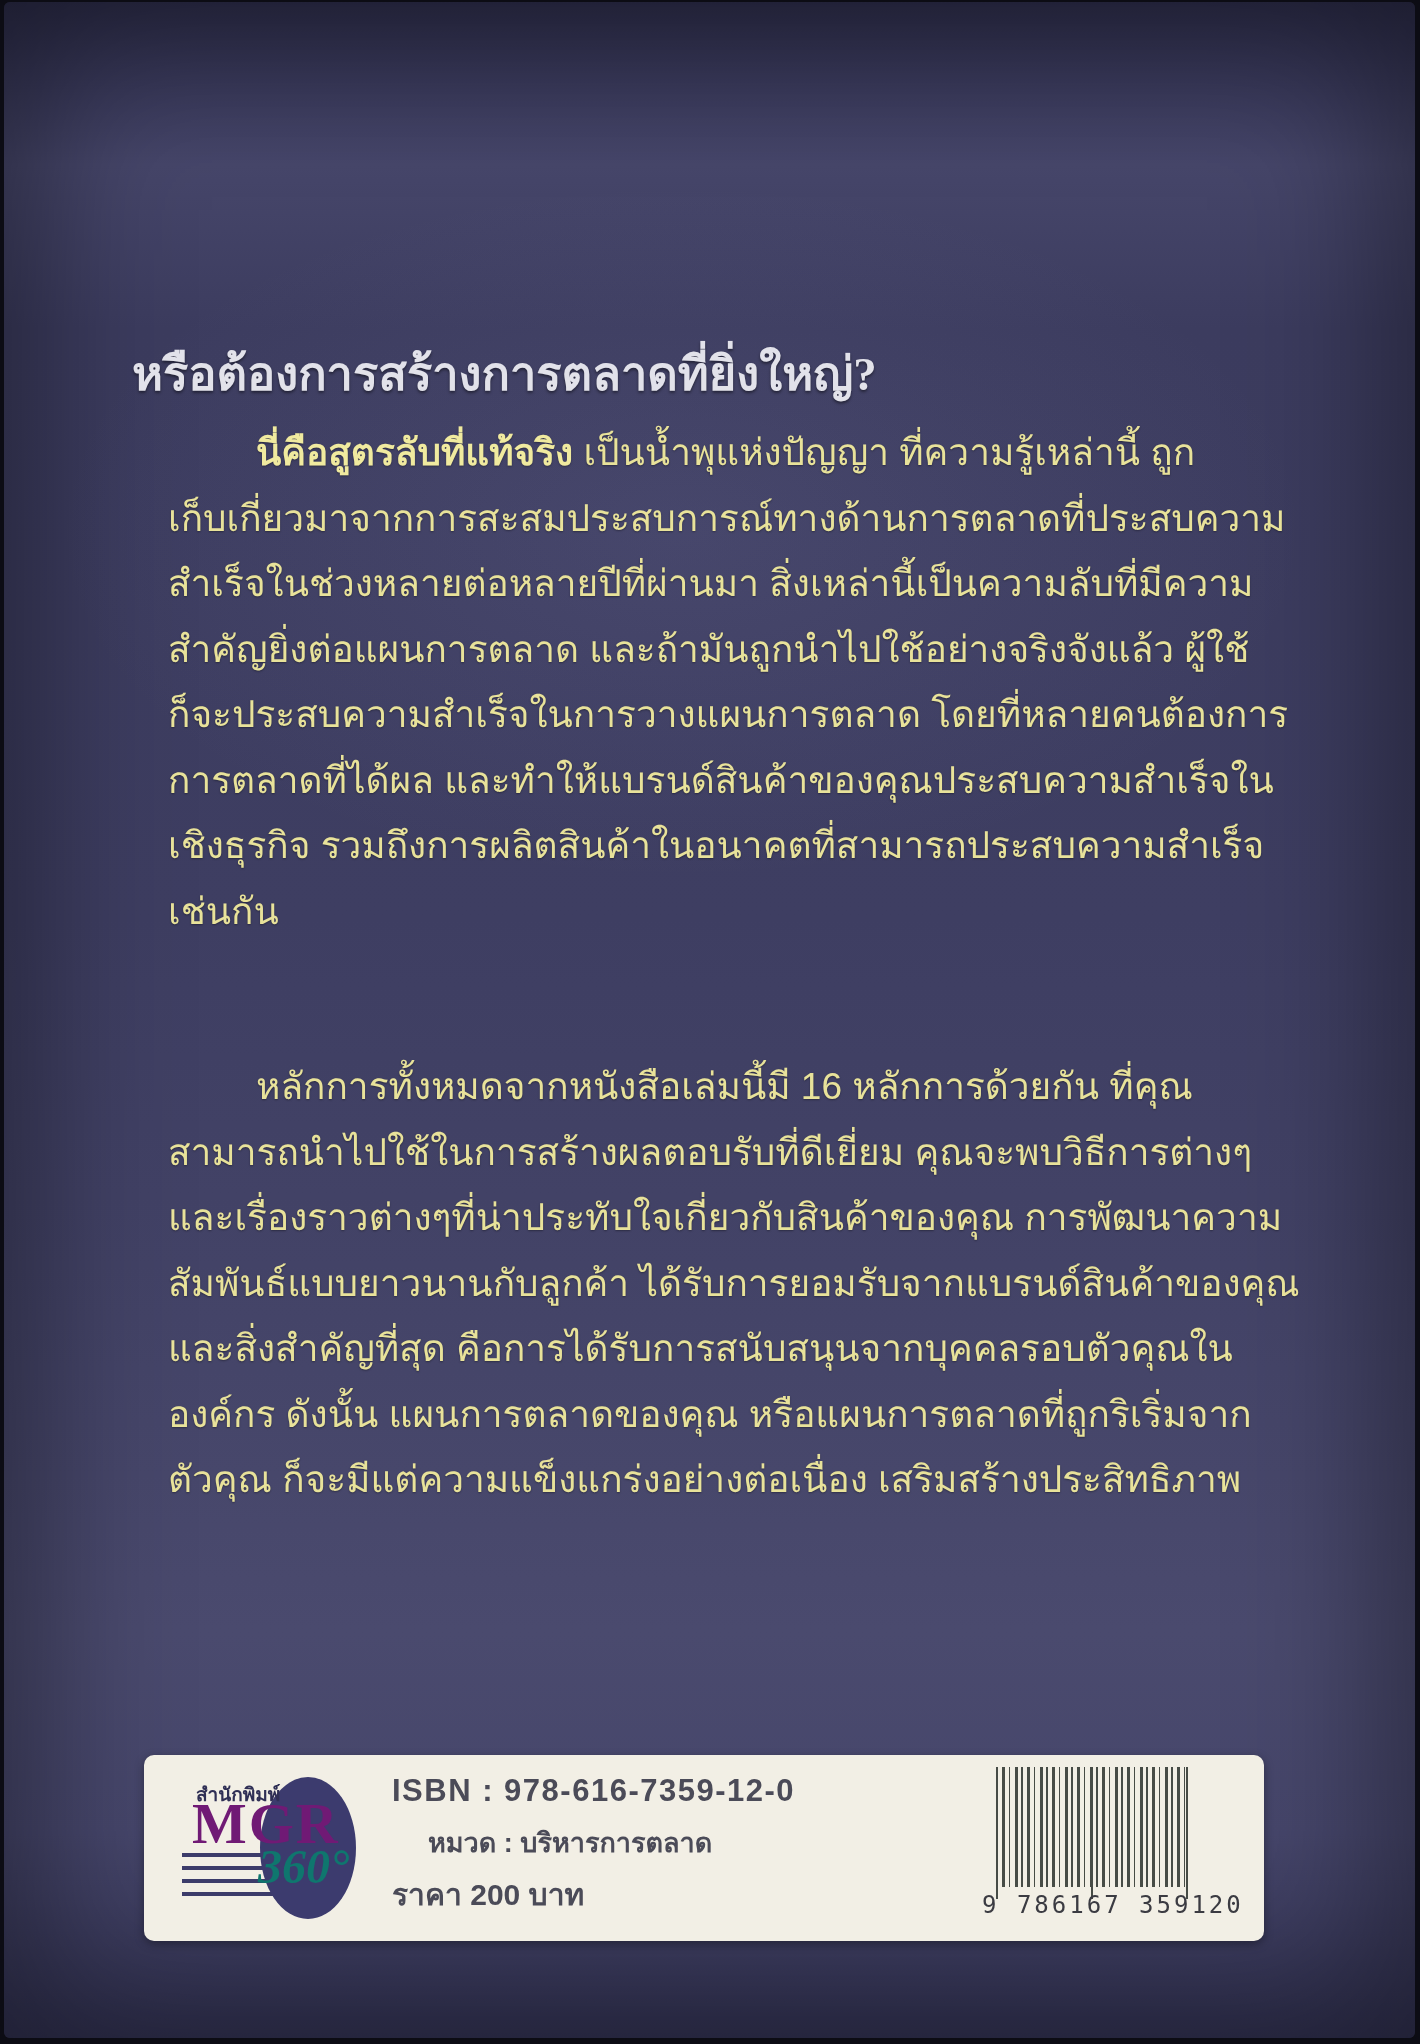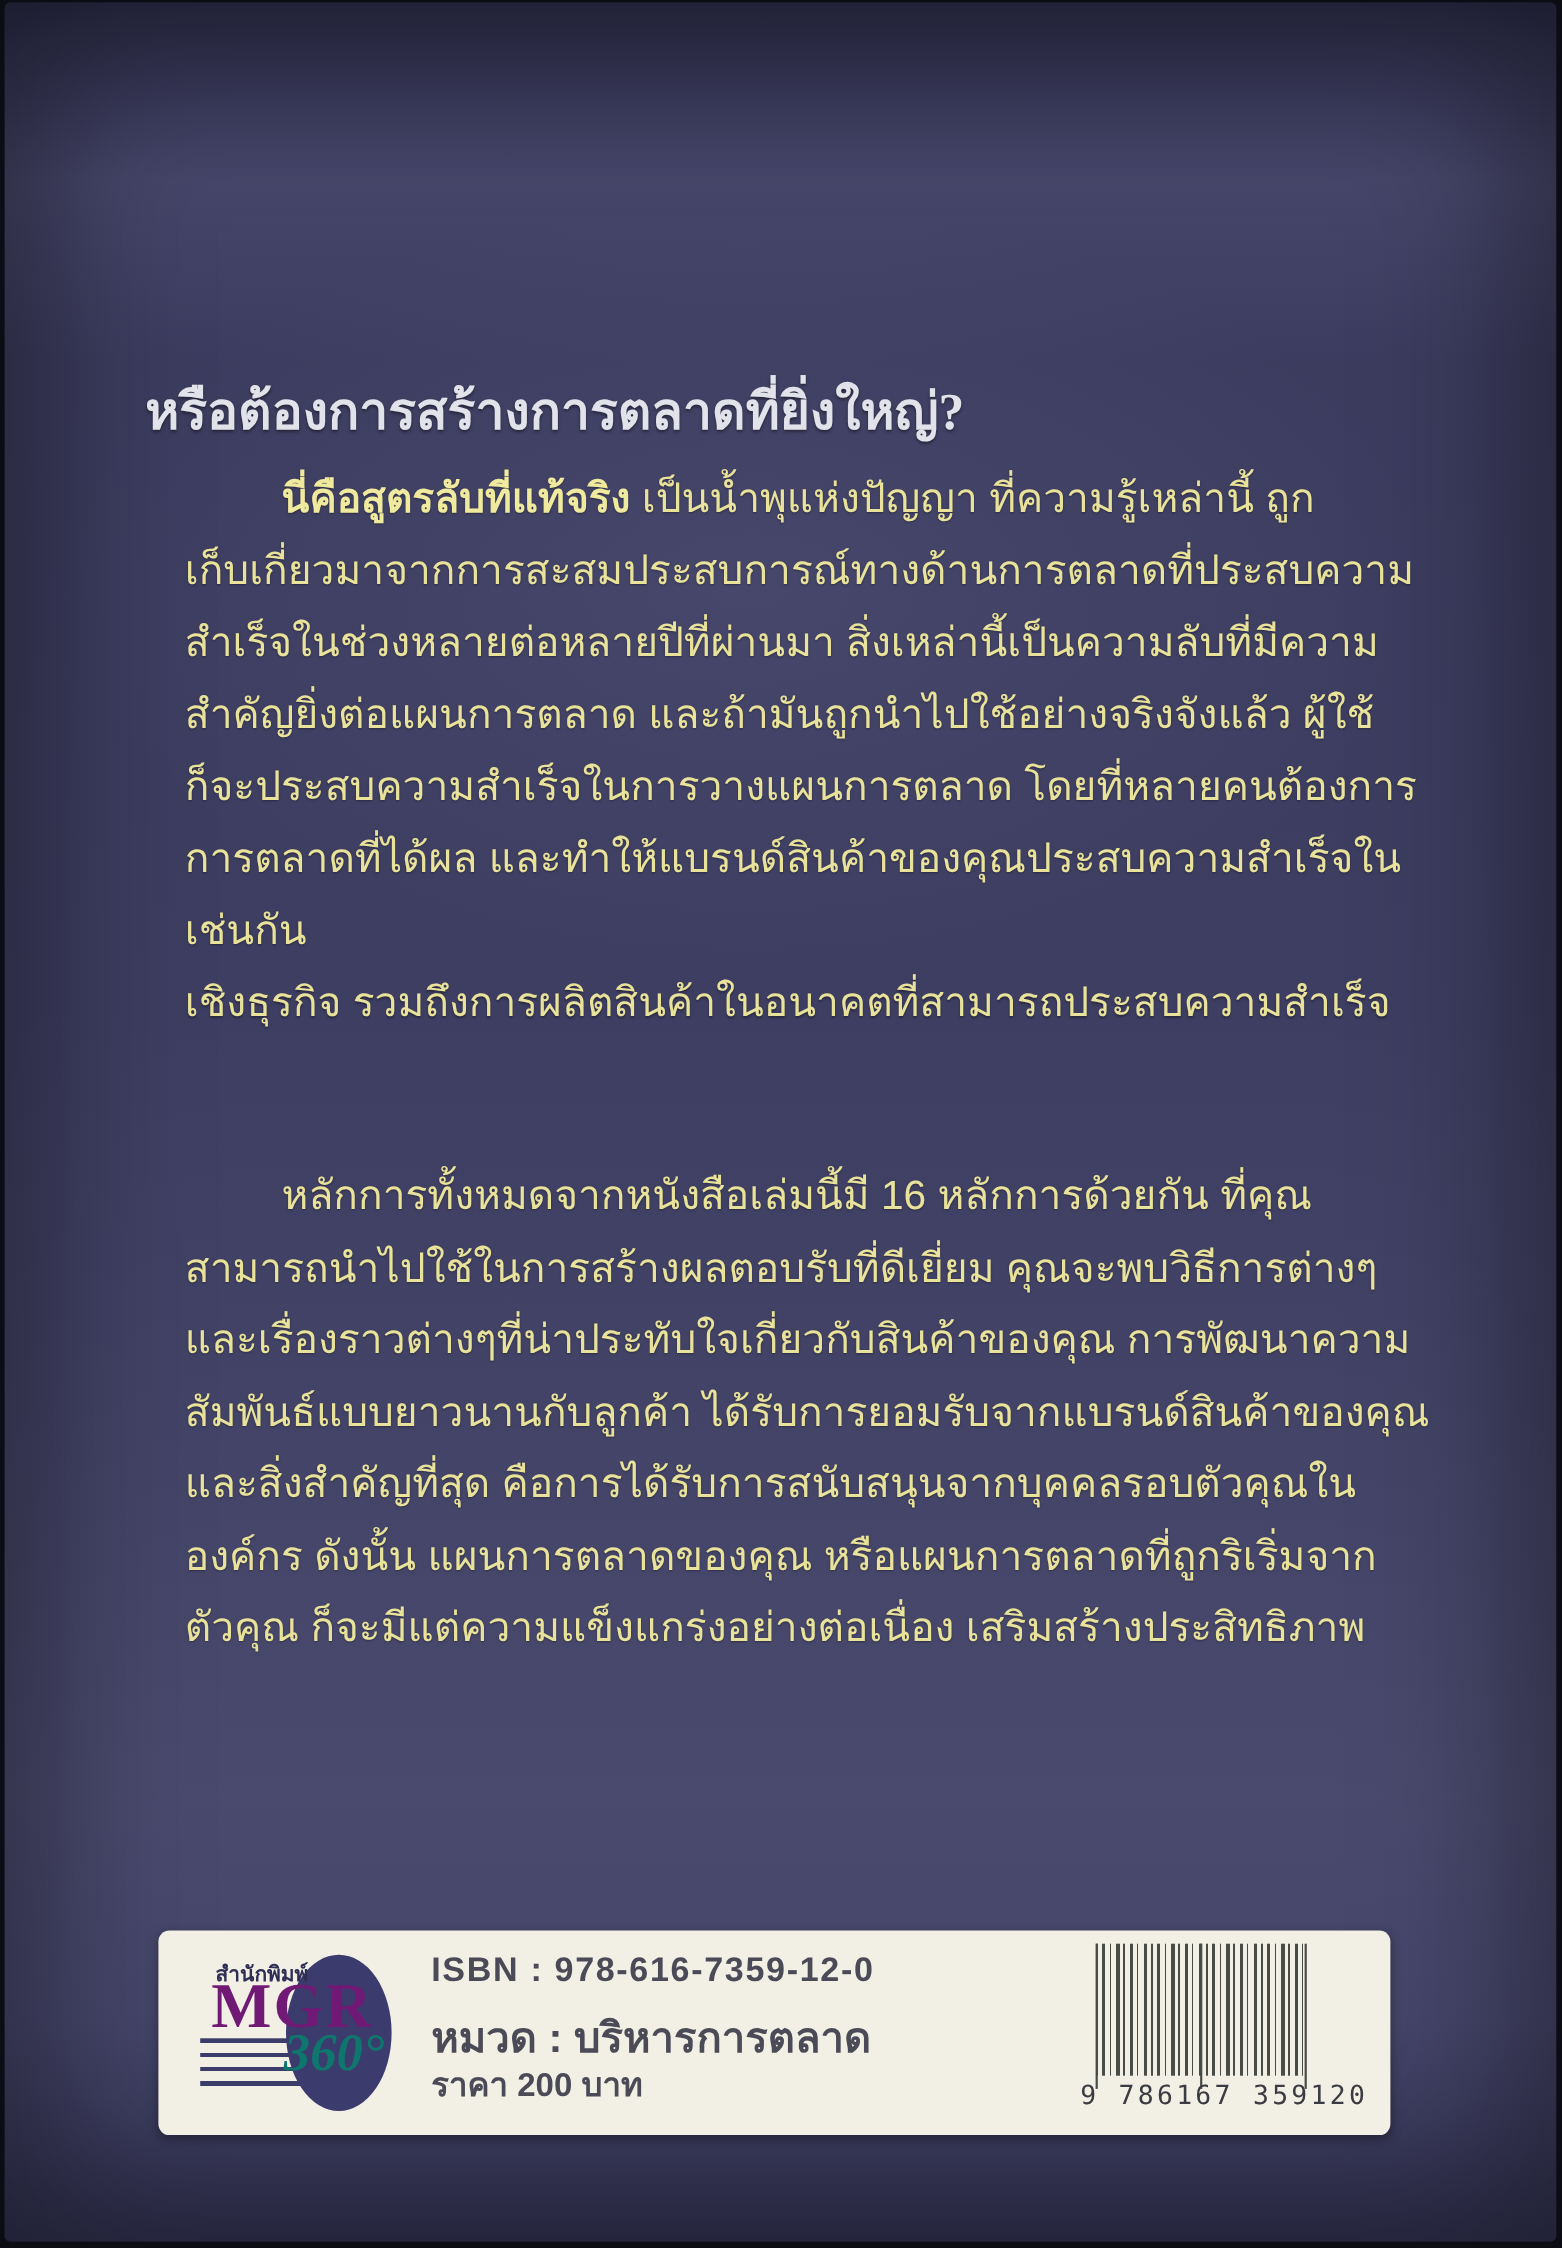--- a/index.html
+++ b/index.html
@@ -36,21 +36,21 @@
     font-weight:700;}
   .mgr{position:absolute;left:18px;top:30px;font-size:58px;line-height:58px;
     font-family:"Liberation Serif",serif;font-weight:700;color:#701a75;
     letter-spacing:2px;}
   .deg{position:absolute;left:84px;top:76px;font-size:48px;line-height:52px;
     font-family:"Liberation Serif",serif;font-style:italic;font-weight:700;
     color:#0f766e;}
   .info{position:absolute;left:248px;top:0;color:#4b4b58;font-weight:700;}
   .info .row{position:absolute;white-space:nowrap;}
   .isbn{top:18px;font-size:31px;letter-spacing:1.5px;}
-  .cat{top:66px;font-size:38px;}
+  .cat{top:66px;font-size:27px;margin-left:36px;}
   .price{top:116px;font-size:30px;}
   .barcode{position:absolute;left:838px;top:10px;width:218px;height:152px;}
   .bars{position:absolute;left:14px;top:2px;width:192px;height:120px;
     background:repeating-linear-gradient(90deg,
       #474c46 0 2px,rgba(0,0,0,0) 2px 6px,
       #474c46 6px 9px,rgba(0,0,0,0) 9px 13px,
       #474c46 13px 14px,rgba(0,0,0,0) 14px 19px,
       #474c46 19px 22px,rgba(0,0,0,0) 22px 25px);}
   .guard{position:absolute;top:2px;width:2px;height:132px;background:#474c46;}
   .g1{left:14px;} .g2{left:109px;} .g3{left:204px;}
@@ -67,22 +67,22 @@
 
   <div class="par p1">
     <div class="ln indent">
       <span class="lead">นี่คือสูตรลับที่แท้จริง</span><span> เป็นน้ำพุแห่งปัญญา ที่ความรู้เหล่านี้ ถูก</span>
     </div>
     <div class="ln">เก็บเกี่ยวมาจากการสะสมประสบการณ์ทางด้านการตลาดที่ประสบความ</div>
     <div class="ln">สำเร็จในช่วงหลายต่อหลายปีที่ผ่านมา สิ่งเหล่านี้เป็นความลับที่มีความ</div>
     <div class="ln">สำคัญยิ่งต่อแผนการตลาด และถ้ามันถูกนำไปใช้อย่างจริงจังแล้ว ผู้ใช้</div>
     <div class="ln">ก็จะประสบความสำเร็จในการวางแผนการตลาด โดยที่หลายคนต้องการ</div>
     <div class="ln">การตลาดที่ได้ผล และทำให้แบรนด์สินค้าของคุณประสบความสำเร็จใน</div>
+    <div class="ln">เชิงธุรกิจ รวมถึงการผลิตสินค้าในอนาคตที่สามารถประสบความสำเร็จ</div>
     <div class="ln">เช่นกัน</div>
-    <div class="ln">เชิงธุรกิจ รวมถึงการผลิตสินค้าในอนาคตที่สามารถประสบความสำเร็จ</div>
   </div>
 
   <div class="par p2">
     <div class="ln indent">หลักการทั้งหมดจากหนังสือเล่มนี้มี 16 หลักการด้วยกัน ที่คุณ</div>
     <div class="ln">สามารถนำไปใช้ในการสร้างผลตอบรับที่ดีเยี่ยม คุณจะพบวิธีการต่างๆ</div>
     <div class="ln">และเรื่องราวต่างๆที่น่าประทับใจเกี่ยวกับสินค้าของคุณ การพัฒนาความ</div>
     <div class="ln">สัมพันธ์แบบยาวนานกับลูกค้า ได้รับการยอมรับจากแบรนด์สินค้าของคุณ</div>
     <div class="ln">และสิ่งสำคัญที่สุด คือการได้รับการสนับสนุนจากบุคคลรอบตัวคุณใน</div>
     <div class="ln">องค์กร ดังนั้น แผนการตลาดของคุณ หรือแผนการตลาดที่ถูกริเริ่มจาก</div>
     <div class="ln">ตัวคุณ ก็จะมีแต่ความแข็งแกร่งอย่างต่อเนื่อง เสริมสร้างประสิทธิภาพ</div>

